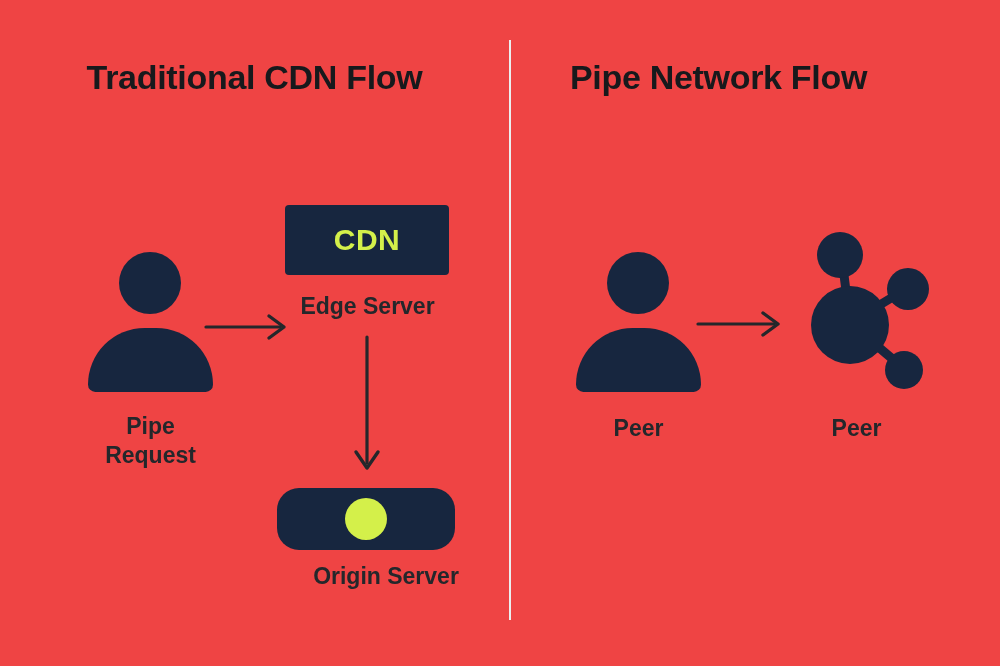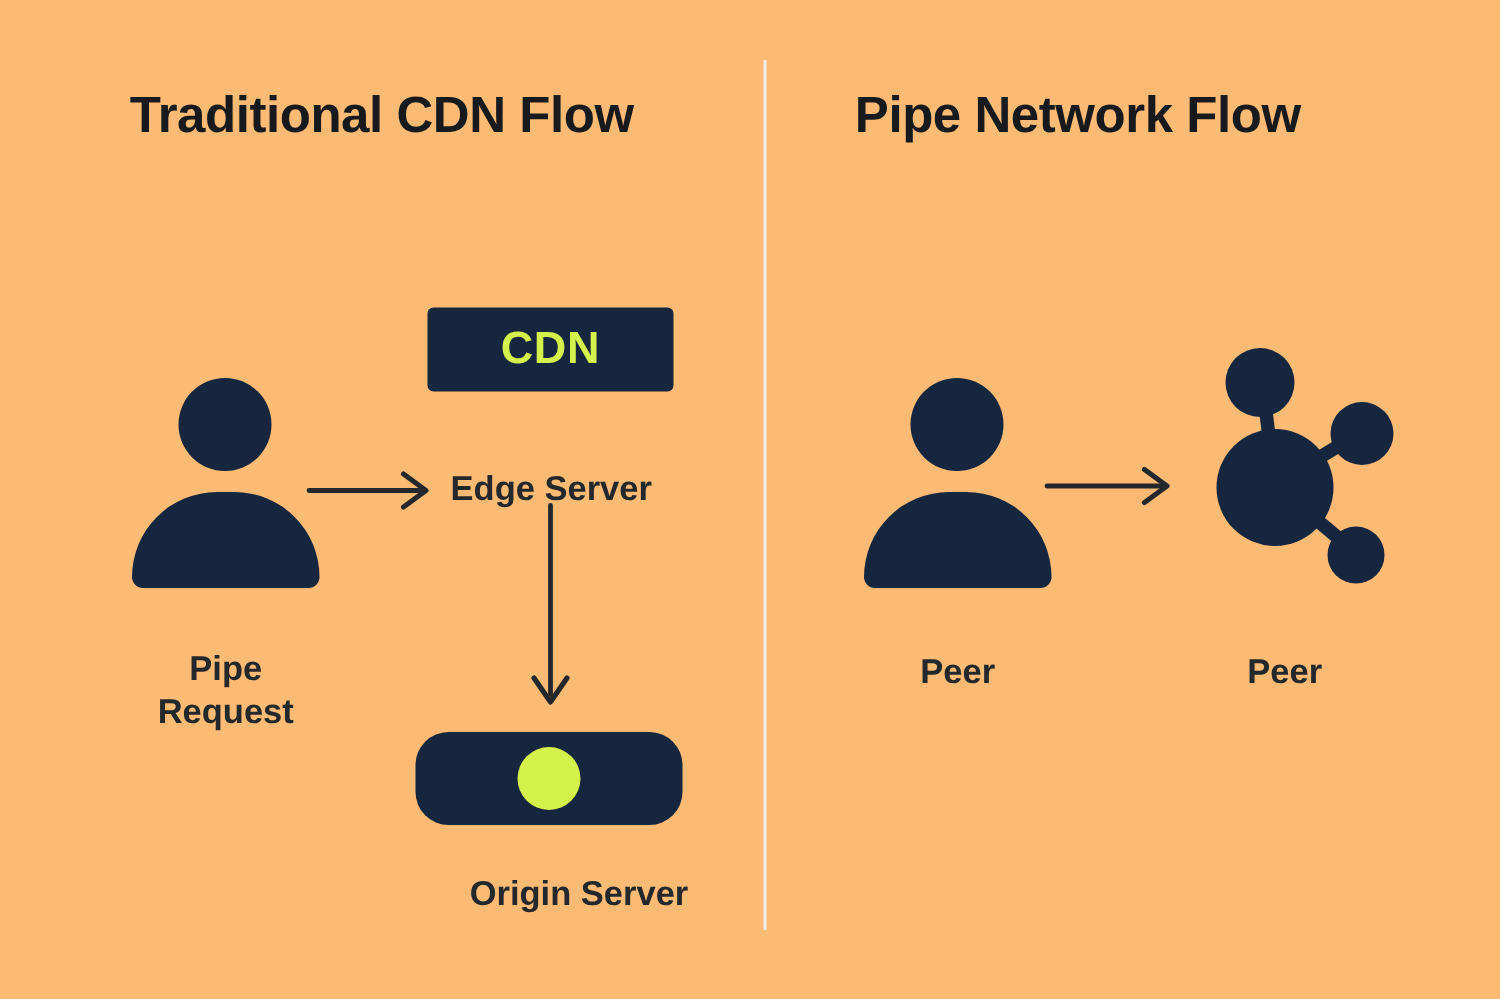--- a/index.html
+++ b/index.html
@@ -13,21 +13,21 @@
     background: #ffffff;
     font-family: "Liberation Sans", sans-serif;
     overflow: hidden;
     position: relative;
   }
 
   #diagram-root {
     position: relative;
     width: 1000px;
     height: 666px;
-    background: #fdba74;
+    background: #ef4444;
   }
 
   
   .divider {
     position: absolute;
     left: 509px;
     top: 40px;
     width: 2px;
     height: 580px;
     background: #eceef0;
@@ -56,21 +56,20 @@
 
   
   .label {
     position: absolute;
     text-align: center;
     font-size: 23px;
     font-weight: bold;
     color: #24272b;
     line-height: 1.28;
     white-space: pre-line;
-    margin-top: 19px;
   }
 
   
   .person-icon {
     position: absolute;
   }
   .person-head {
     position: absolute;
     border-radius: 50%;
     background: #17263f;
@@ -90,21 +89,21 @@
     position: absolute;
     background: #17263f;
     display: flex;
     align-items: center;
     justify-content: center;
   }
   .cdn-box {
     left: 285px;
     top: 205px;
     width: 164px;
-    height: 56px;
+    height: 70px;
     border-radius: 4px;
   }
   .cdn-text {
     font-size: 30px;
     font-weight: bold;
     color: #d4f04a;
     letter-spacing: 0.5px;
   }
   .origin-box {
     left: 277px;

